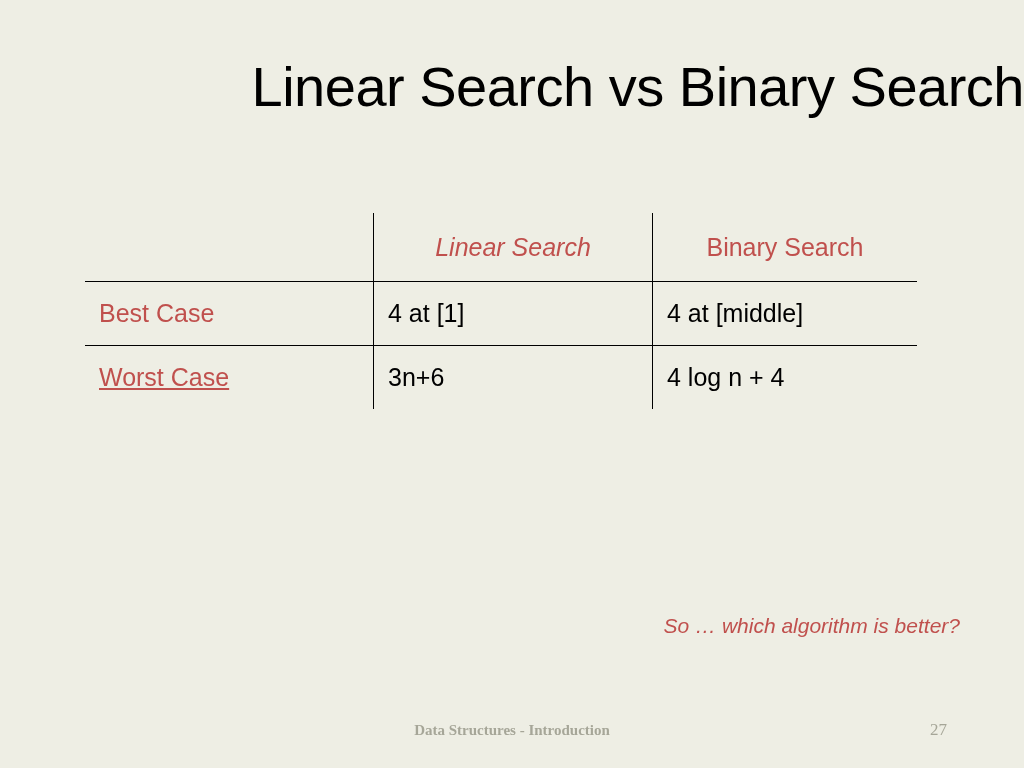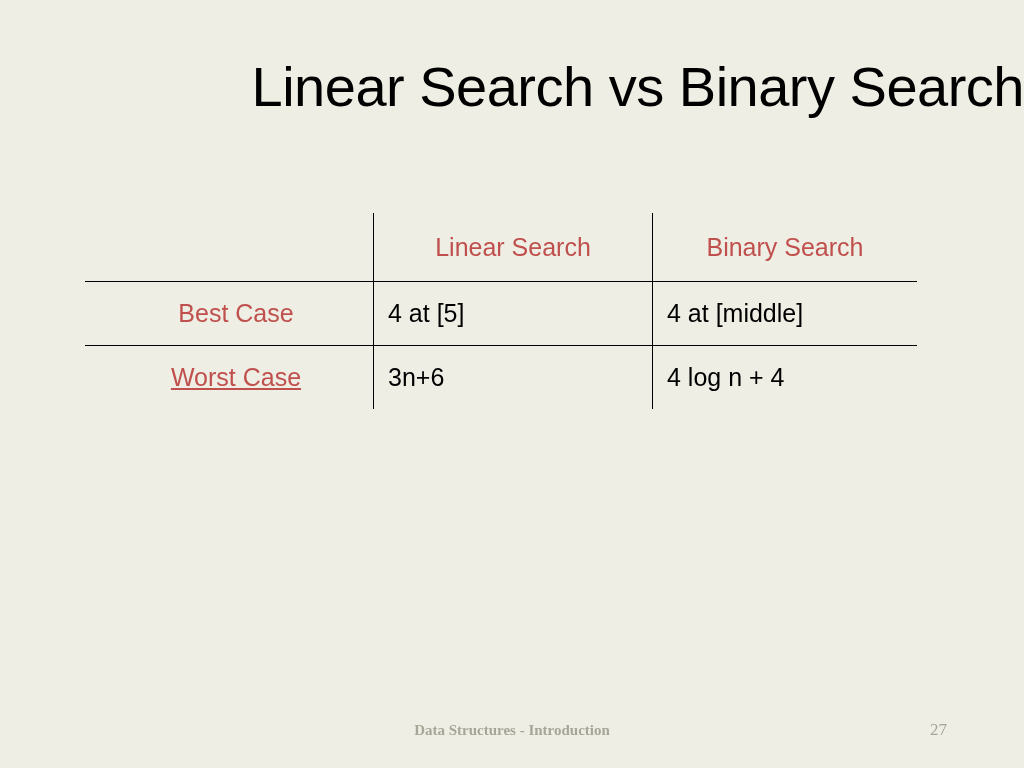--- a/index.html
+++ b/index.html
@@ -55,36 +55,36 @@
   .hdr-row td {
     height: 68px;
     font-size: 25px;
     color: #c0504d;
     text-align: center;
   }
   .hdr-row .col-label { border-bottom: none; }
   .hdr-row .col-linear {
     border-left: 1.5px solid #000;
     border-bottom: 1.5px solid #000;
+    font-style: italic;
   }
   .hdr-row .col-binary {
     border-left: 1.5px solid #000;
     border-bottom: 1.5px solid #000;
   }
   .hdr-row .col-label { border-bottom: 1.5px solid #000; }
 
   .data-row td {
     height: 63px;
     font-size: 25px;
     color: #000000;
   }
   .data-row .col-label {
     color: #c0504d;
     padding-left: 14px;
-    text-align: center;
   }
   .data-row .col-linear, .data-row .col-binary {
     border-left: 1.5px solid #000;
     padding-left: 14px;
   }
   .row-best td { border-bottom: 1.5px solid #000; }
   .row-worst .col-label { border-bottom: none; text-decoration: underline; }
 
   .question {
     position: absolute;
@@ -129,31 +129,32 @@
   <div class="table-wrap">
     <table class="compare">
       <tbody>
         <tr class="hdr-row">
           <td class="col-label"></td>
           <td class="col-linear">Linear Search</td>
           <td class="col-binary">Binary Search</td>
         </tr>
         <tr class="data-row row-best">
           <td class="col-label">Best Case</td>
-          <td class="col-linear">4 at [5]</td>
+          <td class="col-linear">4 at [1]</td>
           <td class="col-binary">4 at [middle]</td>
         </tr>
         <tr class="data-row row-worst">
           <td class="col-label">Worst Case</td>
           <td class="col-linear">3n+6</td>
           <td class="col-binary">4 log n + 4</td>
         </tr>
       </tbody>
     </table>
   </div>
 
   <div class="question">
+    <div>So … which algorithm is better?</div>
   </div>
 
   <div class="footer-text">Data Structures - Introduction</div>
   <div class="page-number">27</div>
 
 </div>
 
 </body></html>

